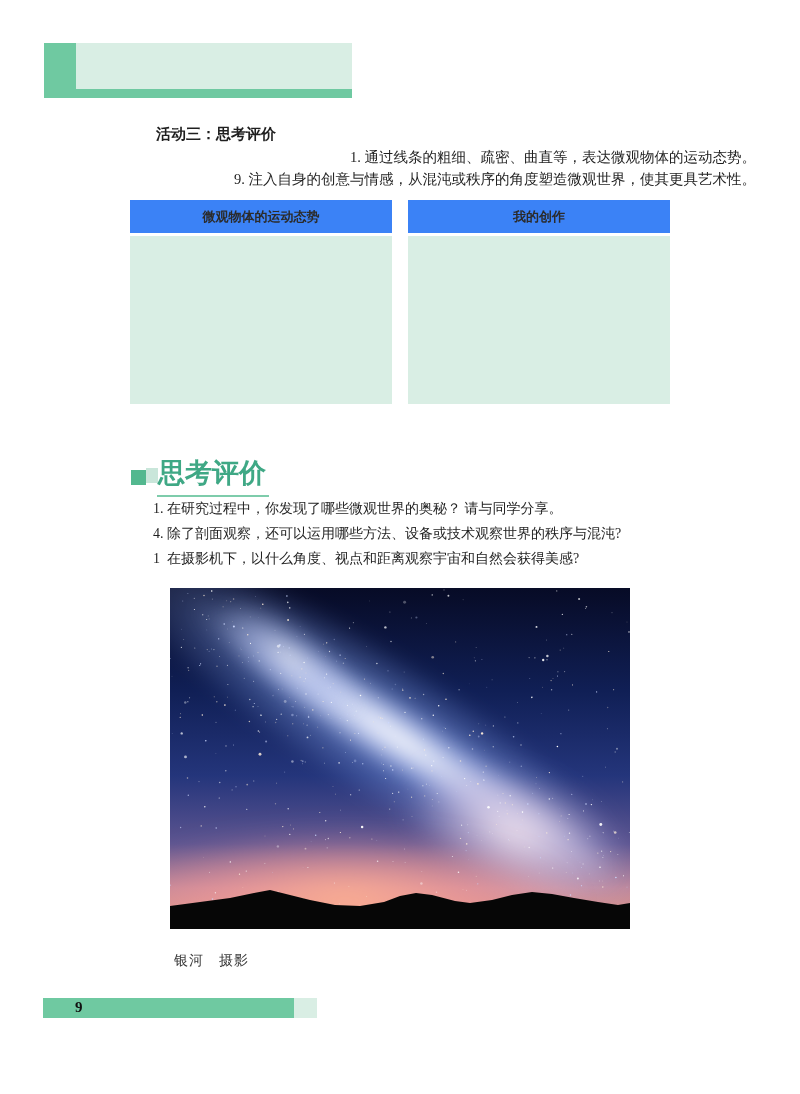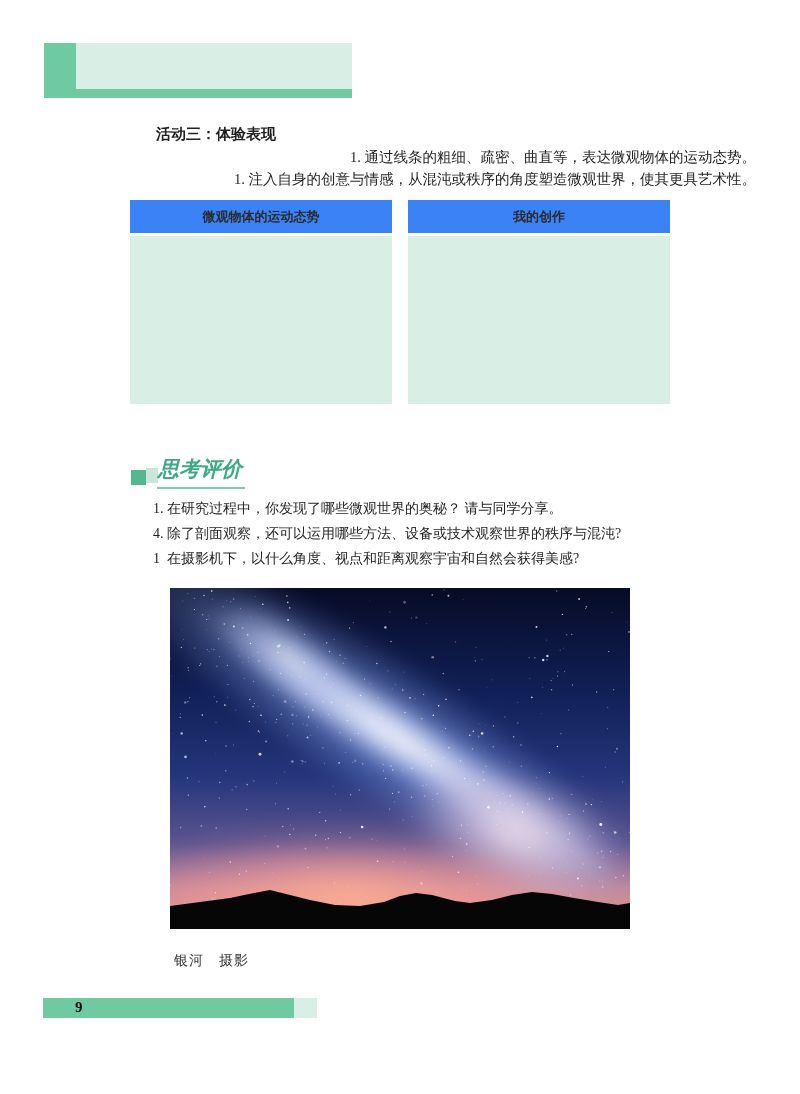--- a/index.html
+++ b/index.html
@@ -24,22 +24,22 @@
     height:33px;background:#3b82f6;display:flex;align-items:center;justify-content:center;
     font-family:"Liberation Sans","DejaVu Sans",sans-serif;font-weight:bold;font-size:13px;color:#2b2b2b;
   }
   .tbl-body{margin-top:3px;height:168px;background:#d9eee4;}
   
   .refl-heading{position:absolute;left:131px;top:455px;height:36px;}
   .bullet-shadow{position:absolute;left:15px;top:13px;width:12px;height:15px;background:#c9e6da;}
   .bullet{position:absolute;left:0;top:15px;width:15px;height:15px;background:#53b88f;}
   .refl-title{
     position:absolute;left:26px;top:0;font-family:"Liberation Sans","DejaVu Sans",sans-serif;
-    font-weight:600;font-size:21px;color:#3fa885;white-space:nowrap;
-    padding:0 3px 4px 1px;border-bottom:2px solid #7eccab;font-style:italic;
+    font-weight:600;font-size:27px;color:#3fa885;white-space:nowrap;
+    padding:0 3px 4px 1px;border-bottom:2px solid #7eccab;
   }
   
   .refl-list{position:absolute;left:153px;top:496px;width:620px;}
   .refl-line{font-size:14px;line-height:25px;white-space:pre-wrap;}
   
   .photo{position:absolute;left:170px;top:588px;width:460px;height:341px;background:#0a0e2c;}
   .photo svg{display:block;}
   .caption{
     position:absolute;left:174px;top:952px;font-size:14px;color:#3a3a3a;
     font-family:Liberation Serif, serif;letter-spacing:1px;white-space:pre-wrap;
@@ -58,23 +58,23 @@
 
 <div class="page">
 
   <div>
     <div class="banner-strip"></div>
     <div class="banner-mint"></div>
     <div class="banner-square"></div>
   </div>
 
   <div class="activity">
-    <div class="activity-title">活动三：体验表现</div>
+    <div class="activity-title">活动三：思考评价</div>
     <div class="activity-line">1. 通过线条的粗细、疏密、曲直等，表达微观物体的运动态势。</div>
-    <div class="activity-line">1. 注入自身的创意与情感，从混沌或秩序的角度塑造微观世界，使其更具艺术性。</div>
+    <div class="activity-line">9. 注入自身的创意与情感，从混沌或秩序的角度塑造微观世界，使其更具艺术性。</div>
   </div>
 
   <div class="tables">
     <div class="tbl left">
       <div class="tbl-header">微观物体的运动态势</div>
       <div class="tbl-body"></div>
     </div>
     <div class="tbl right">
       <div class="tbl-header">我的创作</div>
       <div class="tbl-body"></div>

